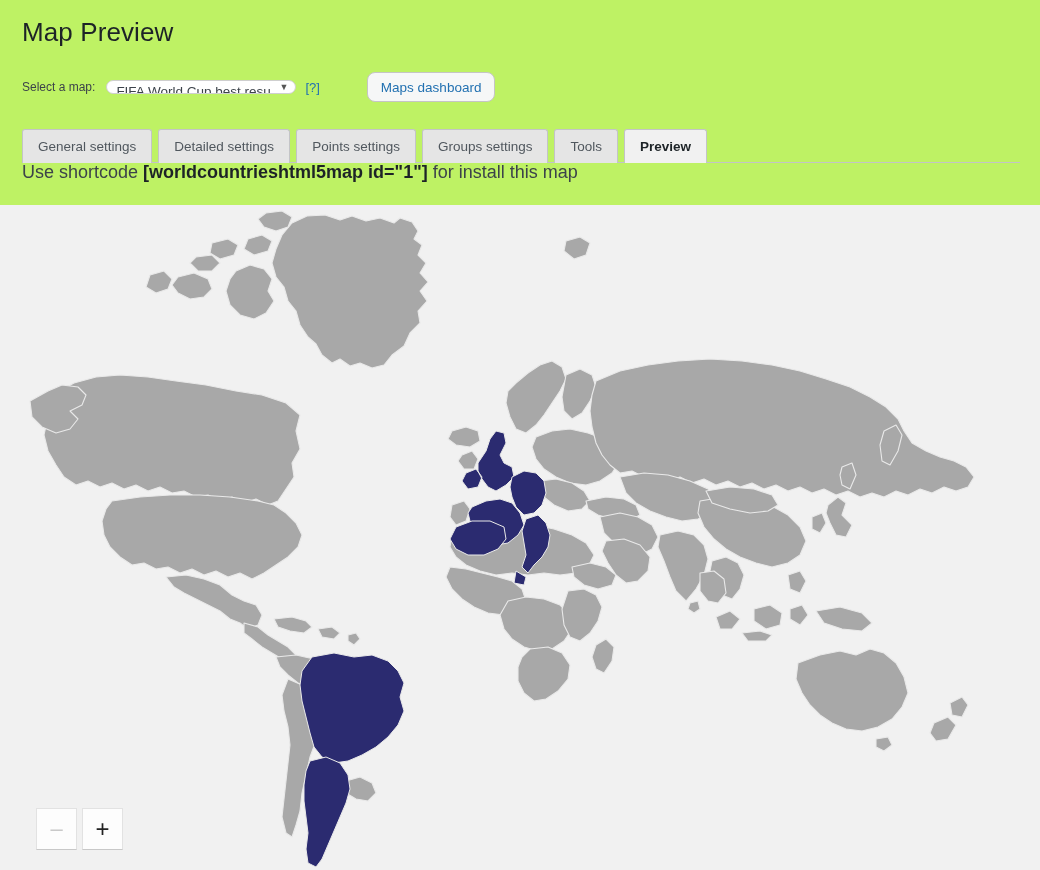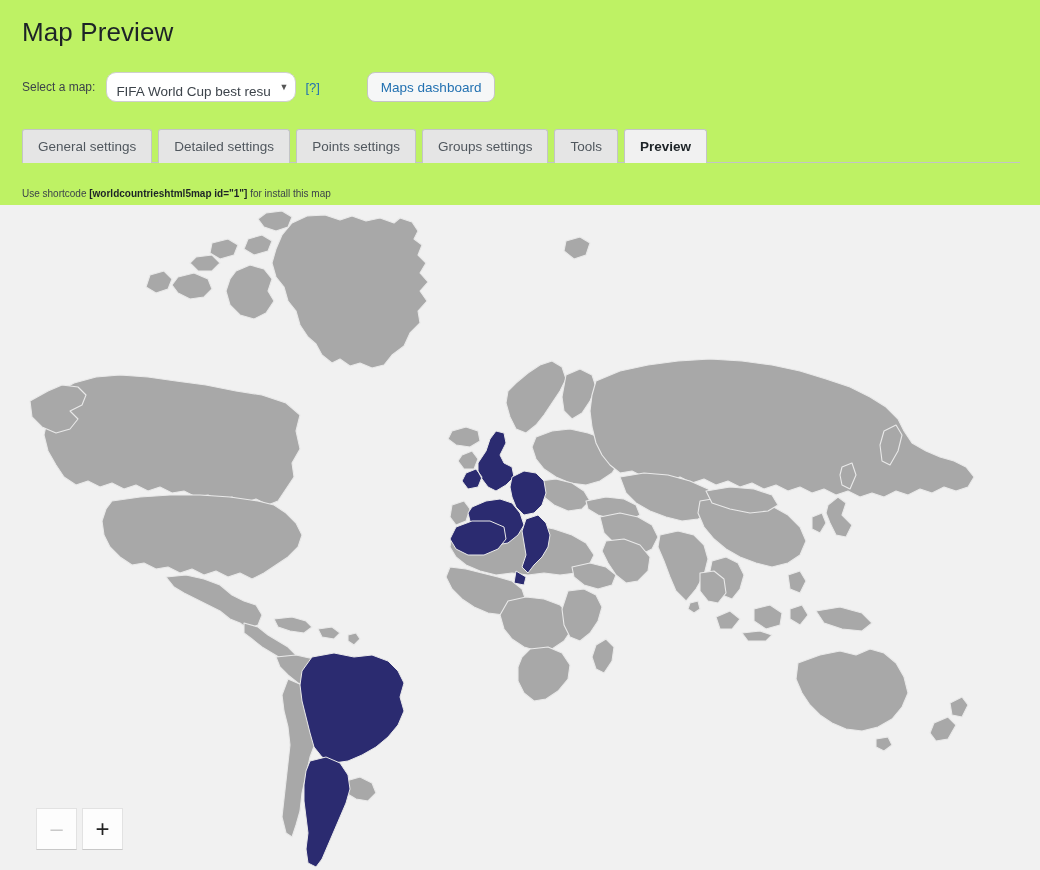--- a/index.html
+++ b/index.html
@@ -33,21 +33,21 @@
     align-items: center;
     height: 30px;
   }
   .select-label {
     font-size: 12px;
     color: #3c434a;
     margin-right: 11px;
   }
   .map-select {
     position: relative;
-    width: 190px; height: 30px;
+    width: 190px; height: 14px;
     background: #ffffff;
     border: 1px solid #cfcfcf;
     border-radius: 10px;
     display: flex;
     align-items: center;
     padding: 9px 22px 0 9px;
     font-size: 13.5px;
     color: #3c434a;
     white-space: nowrap;
     overflow: hidden;
@@ -111,22 +111,22 @@
   .tab.active {
     background: #f1f1f1;
     color: #1d2327;
     font-weight: 600;
     border-color: #c3c4c7;
     top: 1px;
   }
   
   .shortcode {
     position: absolute;
-    left: 22px; top: 188px;
-    font-size: 10px;
+    left: 22px; top: 162px;
+    font-size: 18px;
     color: #3c434a;
   }
   .shortcode b { font-weight: 700; color: #1d2327; }
   
   .map-panel {
     position: absolute;
     left: 0; top: 205px;
     width: 1040px; height: 665px;
     background: #f1f1f1;
     overflow: hidden;

